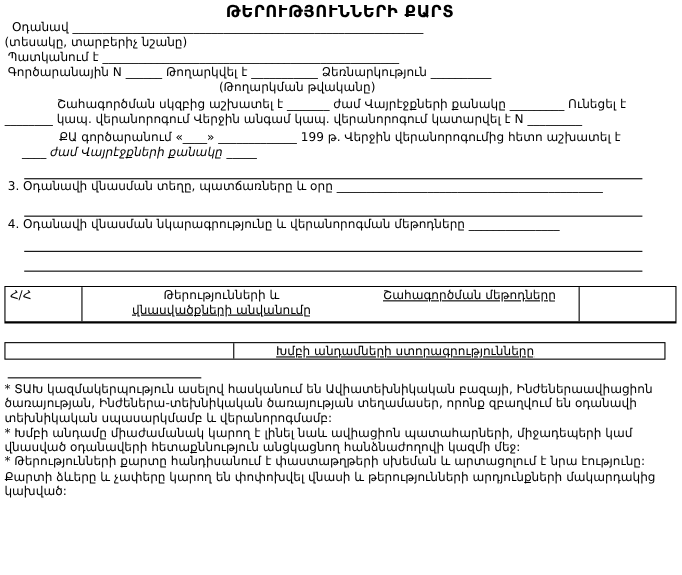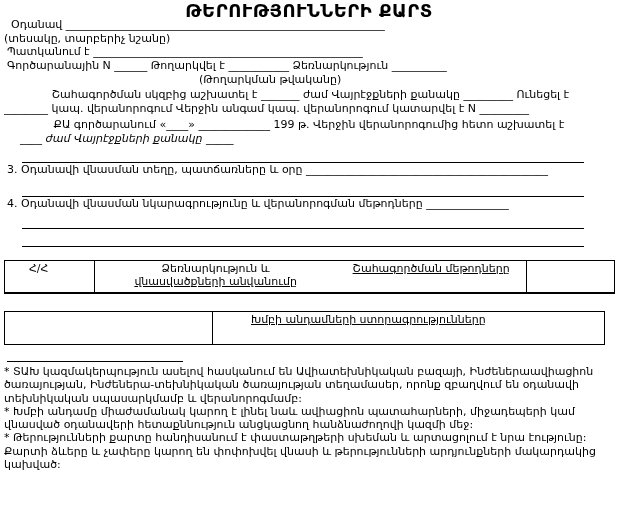--- a/index.html
+++ b/index.html
@@ -7,50 +7,50 @@
     position:relative;
     width:620px;height:523px;
     box-sizing:border-box;
     background:#ffffff;color:#000000;
     font-family:"DejaVu Sans",sans-serif;
     font-size:11px;
     overflow:hidden;
     padding:3px 6px 0 4px;
   }
   .title{
-    text-align:center;font-weight:bold;font-size:18px;
+    text-align:center;font-weight:bold;font-size:15px;
     height:15px;line-height:15px;letter-spacing:0.5px;
   }
   .line{white-space:nowrap;height:14px;line-height:14px;overflow:hidden;}
   .hint{height:13px;line-height:13px;}
   .in4{padding-left:3px;}
   .in8{padding-left:7px;}
   .in18{padding-left:16px;font-style:italic;}
   .in22{padding-left:22px;}
   .in195{padding-left:195px;}
   .mt2{margin-top:2px;text-align:center;}
   .mt4{margin-top:4px;}
   .rule{border-bottom:1px solid #000;width:562px;margin-left:18px;}
   .r17{height:16px;}
   .r20{height:19px;}
   .r18{height:17px;}
   .u{text-decoration:underline;}
   
   .tbl1{
     margin-top:13px;width:611px;height:34px;box-sizing:border-box;
-    border:1px solid #000;border-bottom-width:2px;display:flex;padding-left:20px;
+    border:1px solid #000;border-bottom-width:2px;display:flex;
   }
   .tbl1 .c1{width:70px;box-sizing:border-box;border-right:1px solid #000;padding:1px 0 0 4px;}
   .tbl1 .c2{flex:1;display:flex;padding-top:1px;}
   .tbl1 .defects{width:56%;text-align:center;line-height:13px;}
   .tbl1 .methods{width:44%;text-align:center;line-height:13px;}
   .tbl1 .c3{width:88px;box-sizing:border-box;border-left:1px solid #000;}
   
   .tbl2{
-    margin-top:17px;width:601px;height:34px;box-sizing:border-box;
+    margin-top:17px;width:601px;height:16px;box-sizing:border-box;
     border:1px solid #000;display:flex;
   }
   .tbl2 .c1{width:208px;box-sizing:border-box;border-right:1px solid #000;}
   .tbl2 .c2{flex:1;padding:1px 0 0 38px;}
   
   .fnrule{margin-top:16px;margin-left:3px;width:176px;border-top:1px solid #000;}
   .footnotes{margin-top:3px;width:608px;line-height:13.3px;}
   .footnotes p{margin:0;padding:0;}
 </style>
 </head>
@@ -92,21 +92,21 @@
 
   <div class="line in4">4. Օդանավի վնասման նկարագրությունը և վերանորոգման մեթոդները _______________</div>
 
   <div class="rule r18"></div>
   <div class="rule r18"></div>
 
   <div class="tbl1">
     <div class="c1">Հ/Հ</div>
     <div class="c2">
       <div class="defects">
-        <div>Ձեռնարկություն և</div>
+        <div>Թերությունների և</div>
         <div class="u">վնասվածքների անվանումը</div>
       </div>
       <div class="methods">
         <span class="u">Շահագործման մեթոդները</span>
       </div>
     </div>
     <div class="c3"></div>
   </div>
 
   <div class="tbl2">

